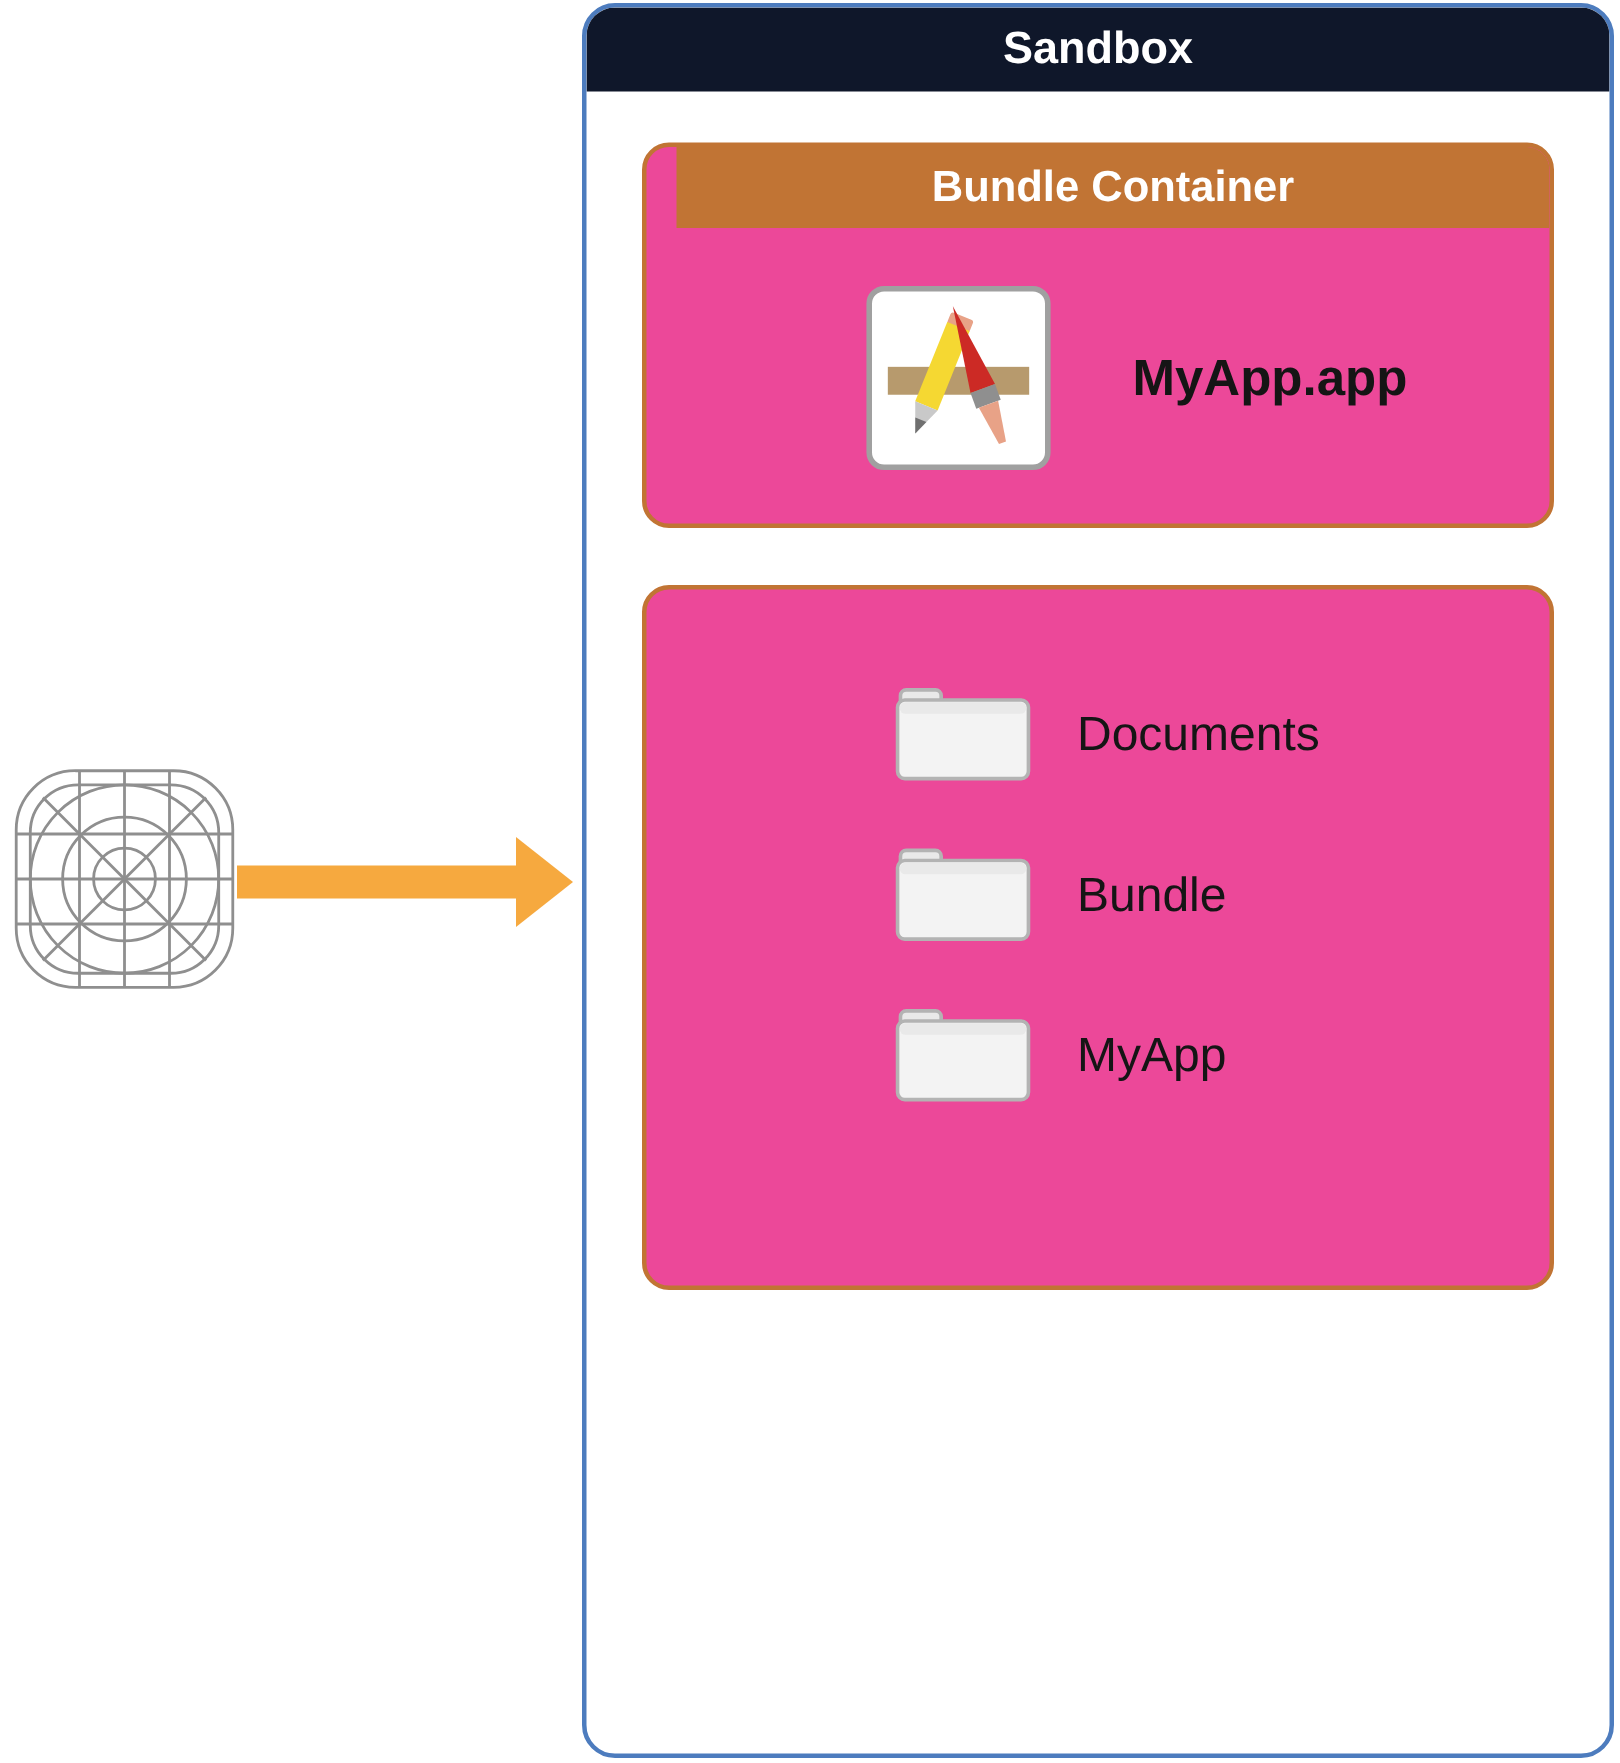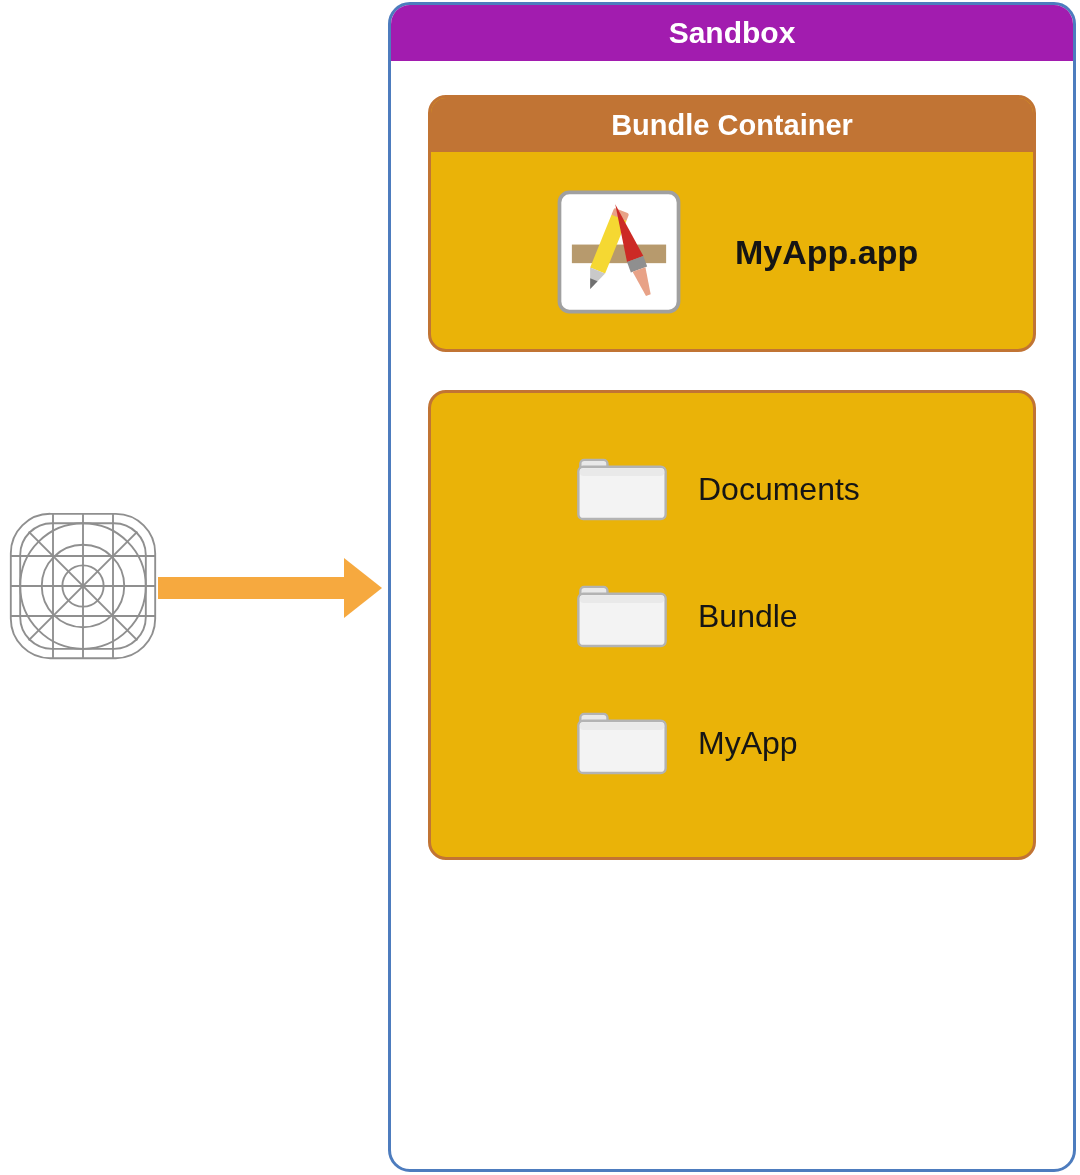--- a/index.html
+++ b/index.html
@@ -50,38 +50,39 @@
     top: 2px;
     width: 688px;
     height: 1170px;
     background: #ffffff;
     border: 3px solid #4d7cbe;
     border-radius: 22px;
     overflow: hidden;
   }
   .sandbox-header {
     height: 56px;
-    background: #a21caf;
+    background: #0f172a;
     color: #ffffff;
     font-weight: bold;
     font-size: 30px;
     display: flex;
     align-items: center;
     justify-content: center;
   }
 
   
   .container {
     position: absolute;
     left: 37px;
     width: 608px;
-    background: #eab308;
+    background: #ec4899;
     border: 3px solid #c17434;
     border-radius: 18px;
     overflow: hidden;
+    padding-left: 20px;
   }
   .container-header {
     height: 54px;
     background: #c17434;
     color: #ffffff;
     font-weight: bold;
     font-size: 29px;
     display: flex;
     align-items: center;
     justify-content: center;
@@ -100,21 +101,21 @@
   .bundle-label {
     margin-left: 50px;
     font-size: 34px;
     font-weight: bold;
   }
 
   .data-body {
     display: flex;
     flex-direction: column;
     padding-top: 64px;
-    row-gap: 63px;
+    row-gap: 43px;
   }
   .folder-row {
     display: flex;
     align-items: center;
     padding-left: 145px;
     height: 64px;
   }
   .folder-icon { width: 92px; height: 64px; flex: 0 0 auto; }
   .folder-label {
     margin-left: 30px;

